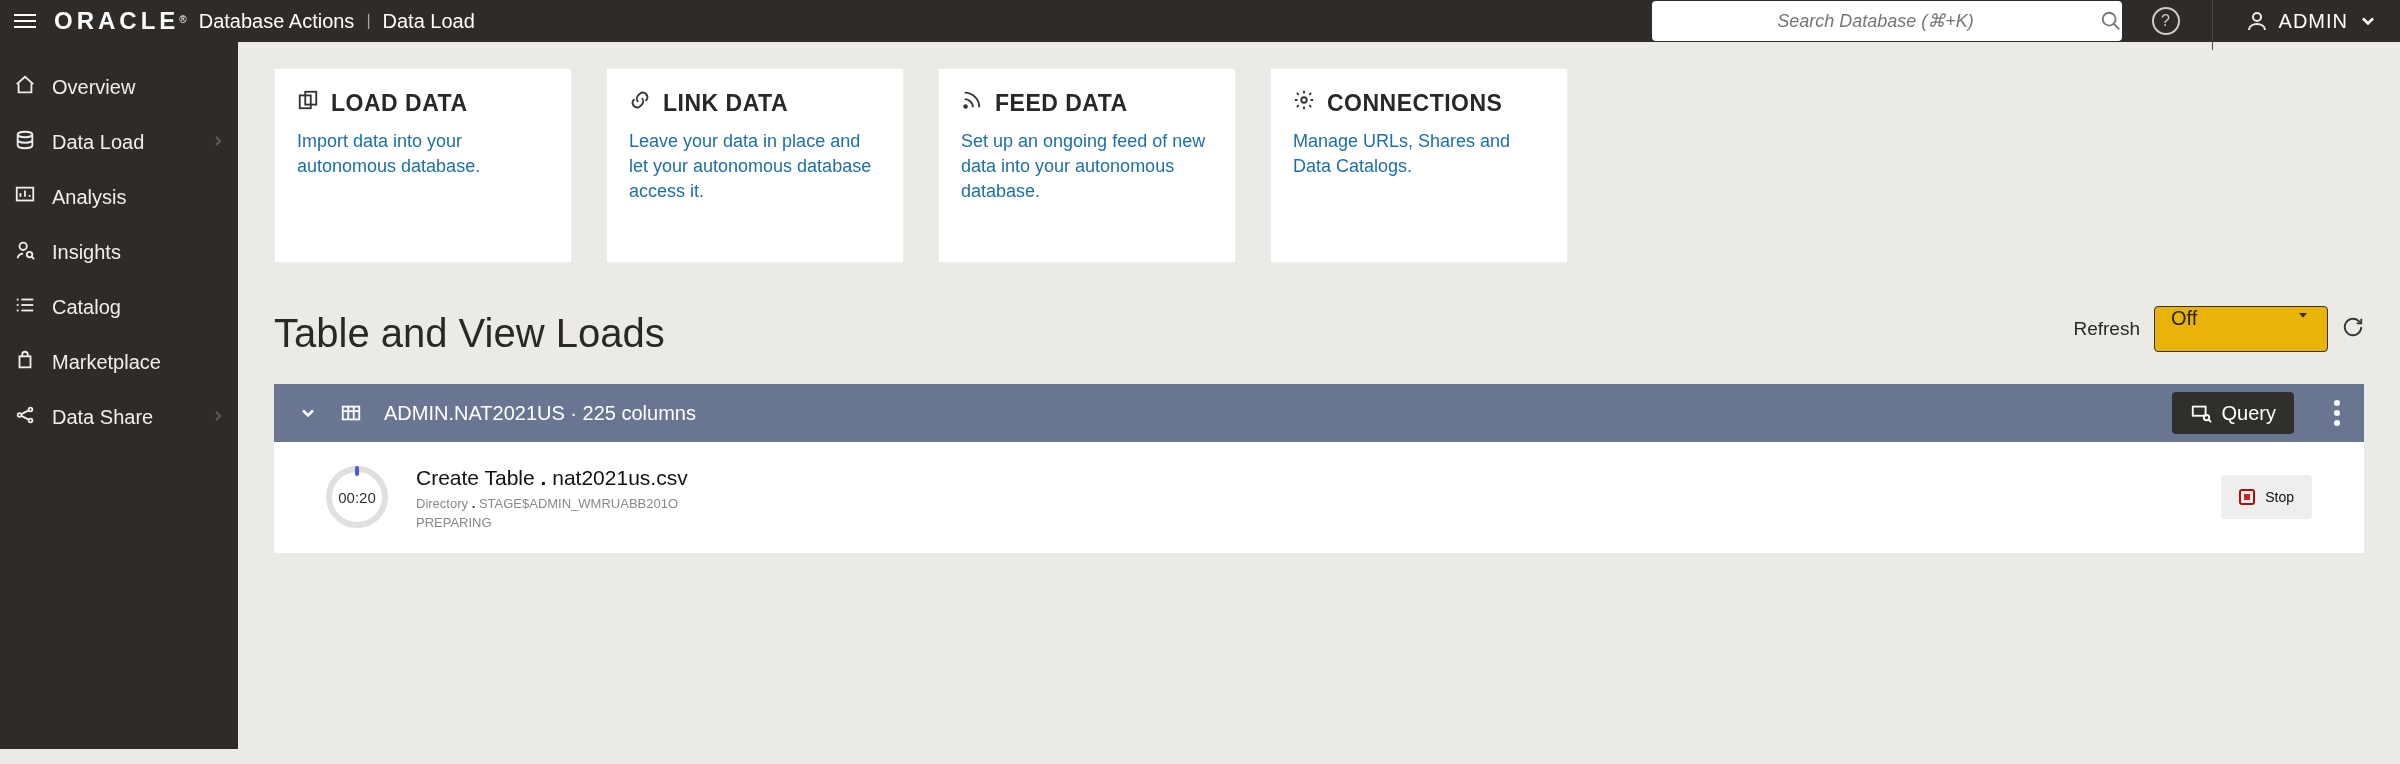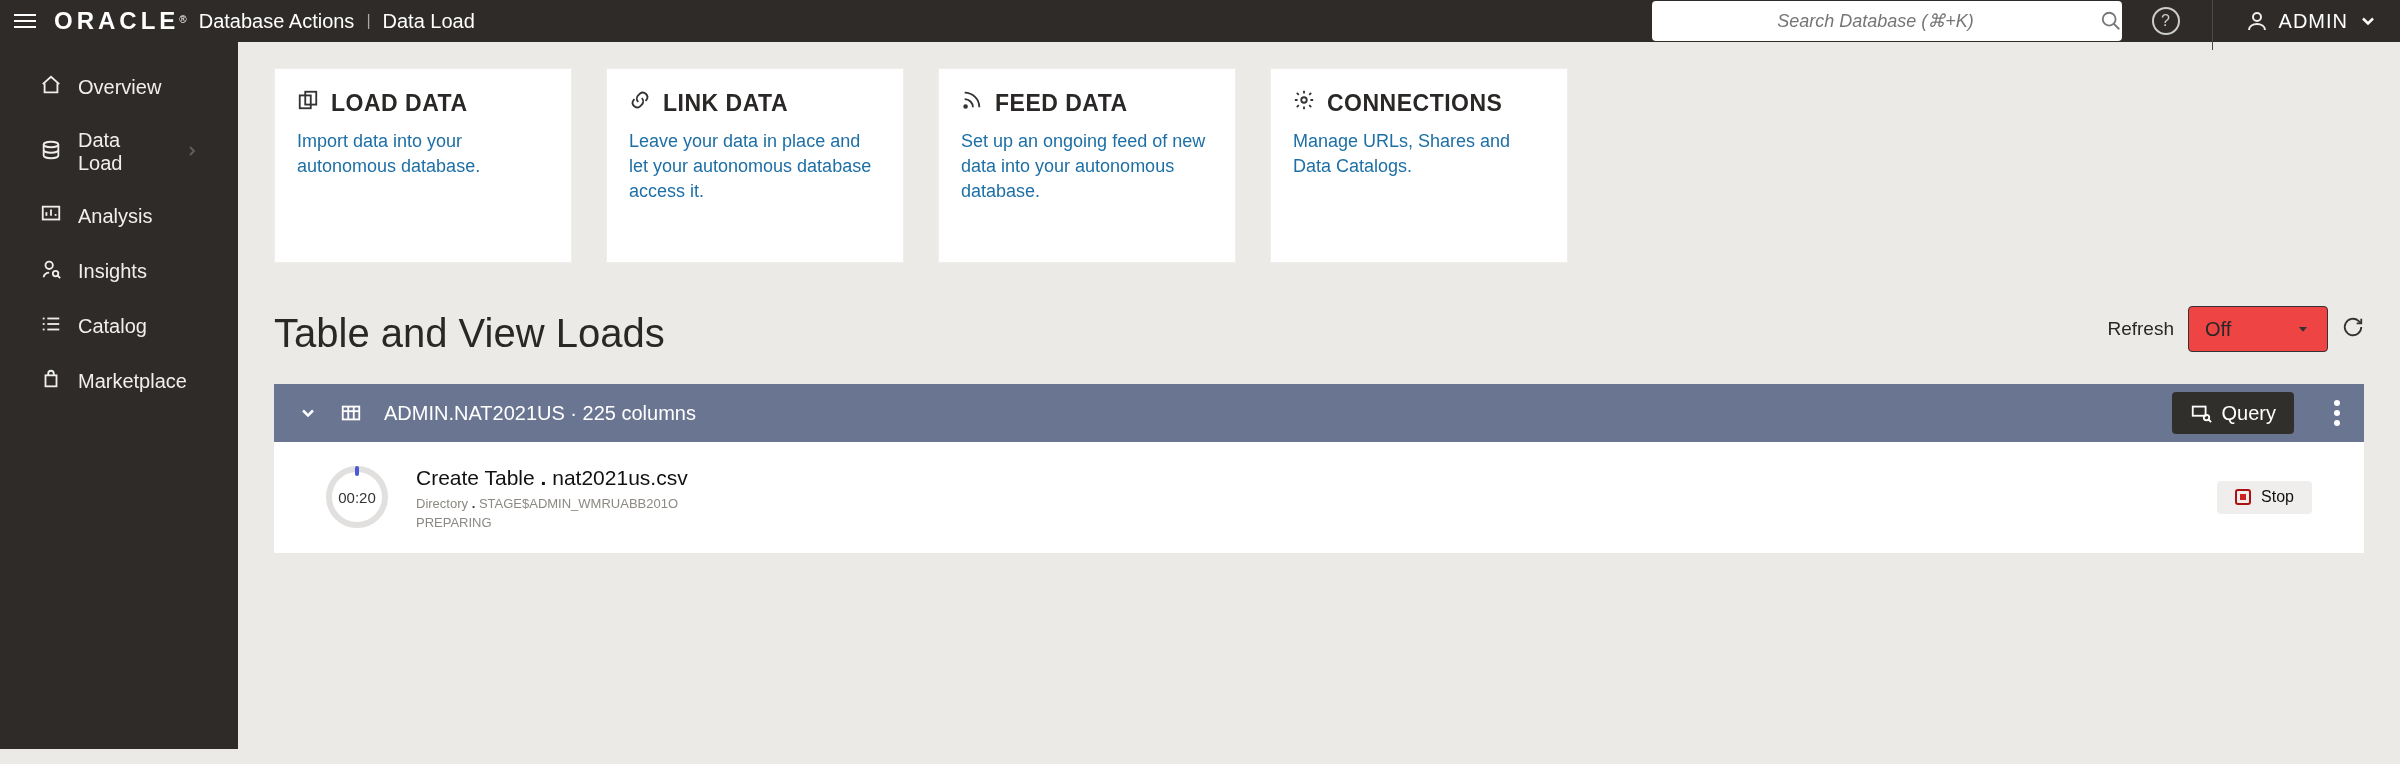--- a/index.html
+++ b/index.html
@@ -48,43 +48,43 @@
   .user-area .uname { font-size:20px; letter-spacing:1px; }
 
   
   .layout { display:flex; height:calc(764px - 57px); }
   .sidebar {
     width:238px; background:#2e2b28; color:#f0eeec;
     display:flex; flex-direction:column; padding-top:18px;
   }
   .side-item {
     display:flex; align-items:center; gap:14px;
-    padding:14px 38px; font-size:20px; cursor:pointer; color:#f1efed;
+    padding:14px 12px; font-size:20px; cursor:pointer; color:#f1efed;
   }
   .side-item .chev { margin-left:auto; color:#aaa; opacity:.4; }
   .side-icon { width:26px; text-align:center; }
 
   
   .main { flex:1; padding:26px 36px; overflow:auto; }
   .cards { display:flex; gap:34px; }
   .card {
     background:#fff; border:1px solid #f0edea; width:298px; height:195px;
     padding:20px 22px;
   }
   .card h3 { font-size:23px; font-weight:600; letter-spacing:.5px; margin-bottom:12px; display:flex; align-items:center; gap:12px;}
   .card p { font-size:18px; color:#1d6fa5; line-height:1.38; }
 
   .section-title { font-size:40px; font-weight:400; margin-top:48px; }
 
   .refresh-bar { display:flex; align-items:center; gap:14px; float:right; margin-top:-50px; }
   .refresh-bar label { font-size:19px; }
   .select {
-    border:1px solid #333; border-radius:4px; height:46px; width:140px;
-    display:flex; align-items:center; justify-content:space-between;
-    padding:0 16px; font-size:20px; background:#ef4444; cursor:pointer;
+    border:1px solid #333; border-radius:4px; height:46px; width:174px;
+    display:flex; justify-content:space-between;
+    padding:0 16px; font-size:20px; background:#eab308; cursor:pointer;
   }
   .refresh-btn { cursor:pointer; }
 
   .load-group { margin-top:28px; }
   .load-header {
     background:#6a7591; color:#fff; height:58px;
     display:flex; align-items:center; padding:0 24px; gap:22px; font-size:20px;
   }
   .load-header .spacer { flex:1; }
   .query-btn {
@@ -104,23 +104,23 @@
     font-size:15px; color:#333; position:relative; margin-right:28px;
   }
   .timer::before {
     content:""; position:absolute; top:-6px; left:50%; transform:translateX(-50%);
     width:4px; height:10px; background:#4a5bd5; border-radius:2px;
   }
   .load-text { font-size:19px; line-height:1.5; }
   .load-text .line1 { color:#111; font-size:21px; }
   .load-text .grey { color:#8c8883; font-size:13px; }
   .stop-btn {
-    margin-left:auto; background:#efeeec; border:none; height:33px;
+    margin-left:auto; background:#efeeec; border:none; height:44px;
     padding:0 18px; display:flex; align-items:center; gap:10px;
-    font-size:16px; border-radius:4px; cursor:pointer; color:#111;
+    font-size:14px; border-radius:4px; cursor:pointer; color:#111;
   }
   .stop-dot { width:16px; height:16px; border:2px solid #a11; border-radius:3px; position:relative; }
   .stop-dot::after { content:""; position:absolute; inset:3px; background:#c22; }
 </style>
 </head>
 <body>
 
 <div class="topbar">
   <div class="hamburger">
     <span></span>
@@ -221,20 +221,37 @@
     </div>
     <div class="side-item">
       <span class="side-icon">
         <svg width="22" height="22" viewBox="0 0 24 24" fill="none" stroke="#eee" stroke-width="2">
             <rect x="6" y="8" width="12" height="12"></rect>
             <path d="M9 8V6a3 3 0 0 1 6 0v2"></path>
           </svg>
       </span>
       <span>Marketplace</span>
     </div>
+    <div class="side-item">
+      <span class="side-icon">
+        <svg width="22" height="22" viewBox="0 0 24 24" fill="none" stroke="#eee" stroke-width="2">
+            <circle cx="6" cy="12" r="2"></circle>
+            <circle cx="18" cy="6" r="2"></circle>
+            <circle cx="18" cy="18" r="2"></circle>
+            <line x1="8" y1="11" x2="16" y2="7"></line>
+            <line x1="8" y1="13" x2="16" y2="17"></line>
+          </svg>
+      </span>
+      <span>Data Share</span>
+      <span class="chev">
+        <svg width="16" height="16" viewBox="0 0 24 24" fill="none" stroke="#aaa" stroke-width="3">
+            <polyline points="9 6 15 12 9 18"></polyline>
+          </svg>
+      </span>
+    </div>
   </nav>
 
   <main class="main">
     <div class="cards">
       <div class="card">
         <h3>
           <span>
             <svg width="22" height="22" viewBox="0 0 24 24" fill="none" stroke="#333" stroke-width="2">
                 <rect x="9" y="3" width="12" height="14"></rect>
                 <rect x="3" y="7" width="12" height="14"></rect>

